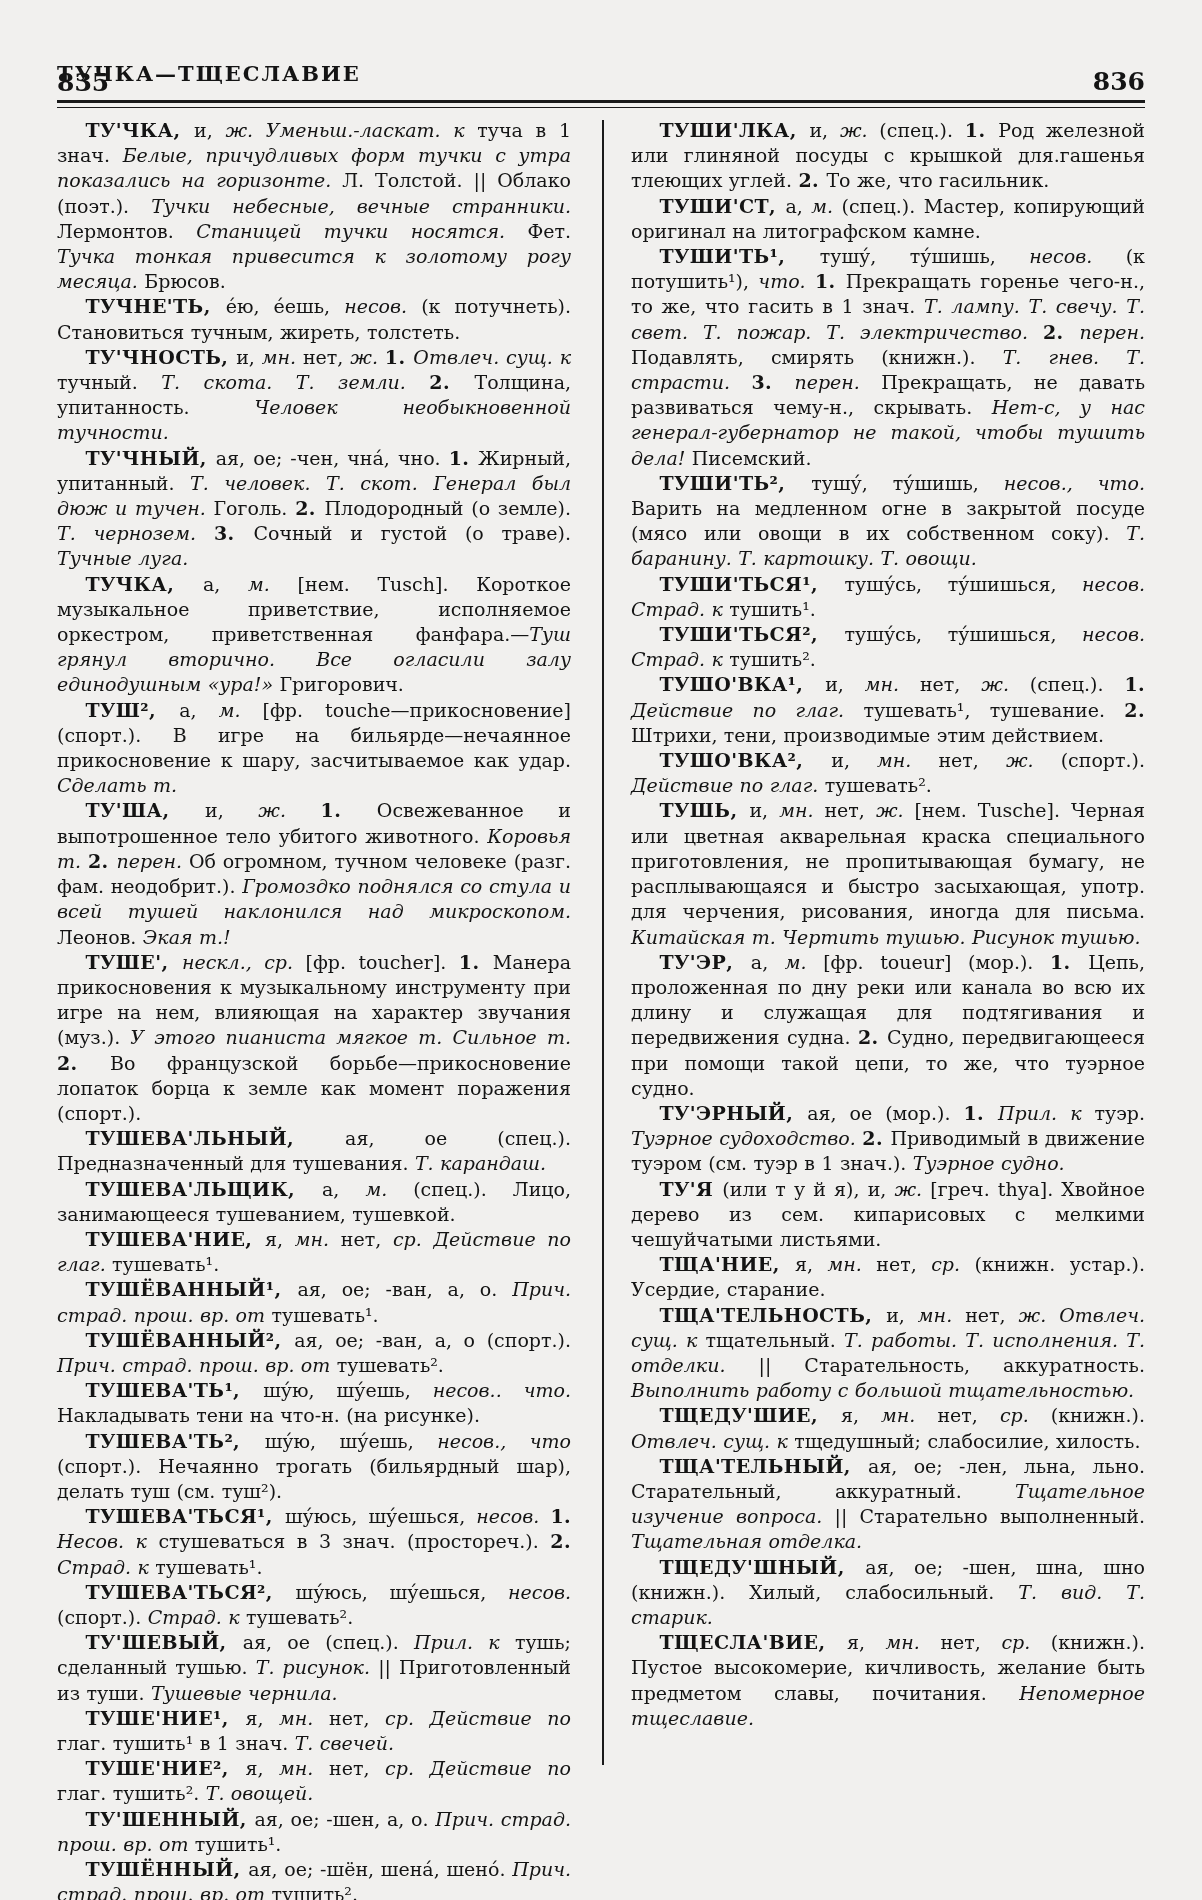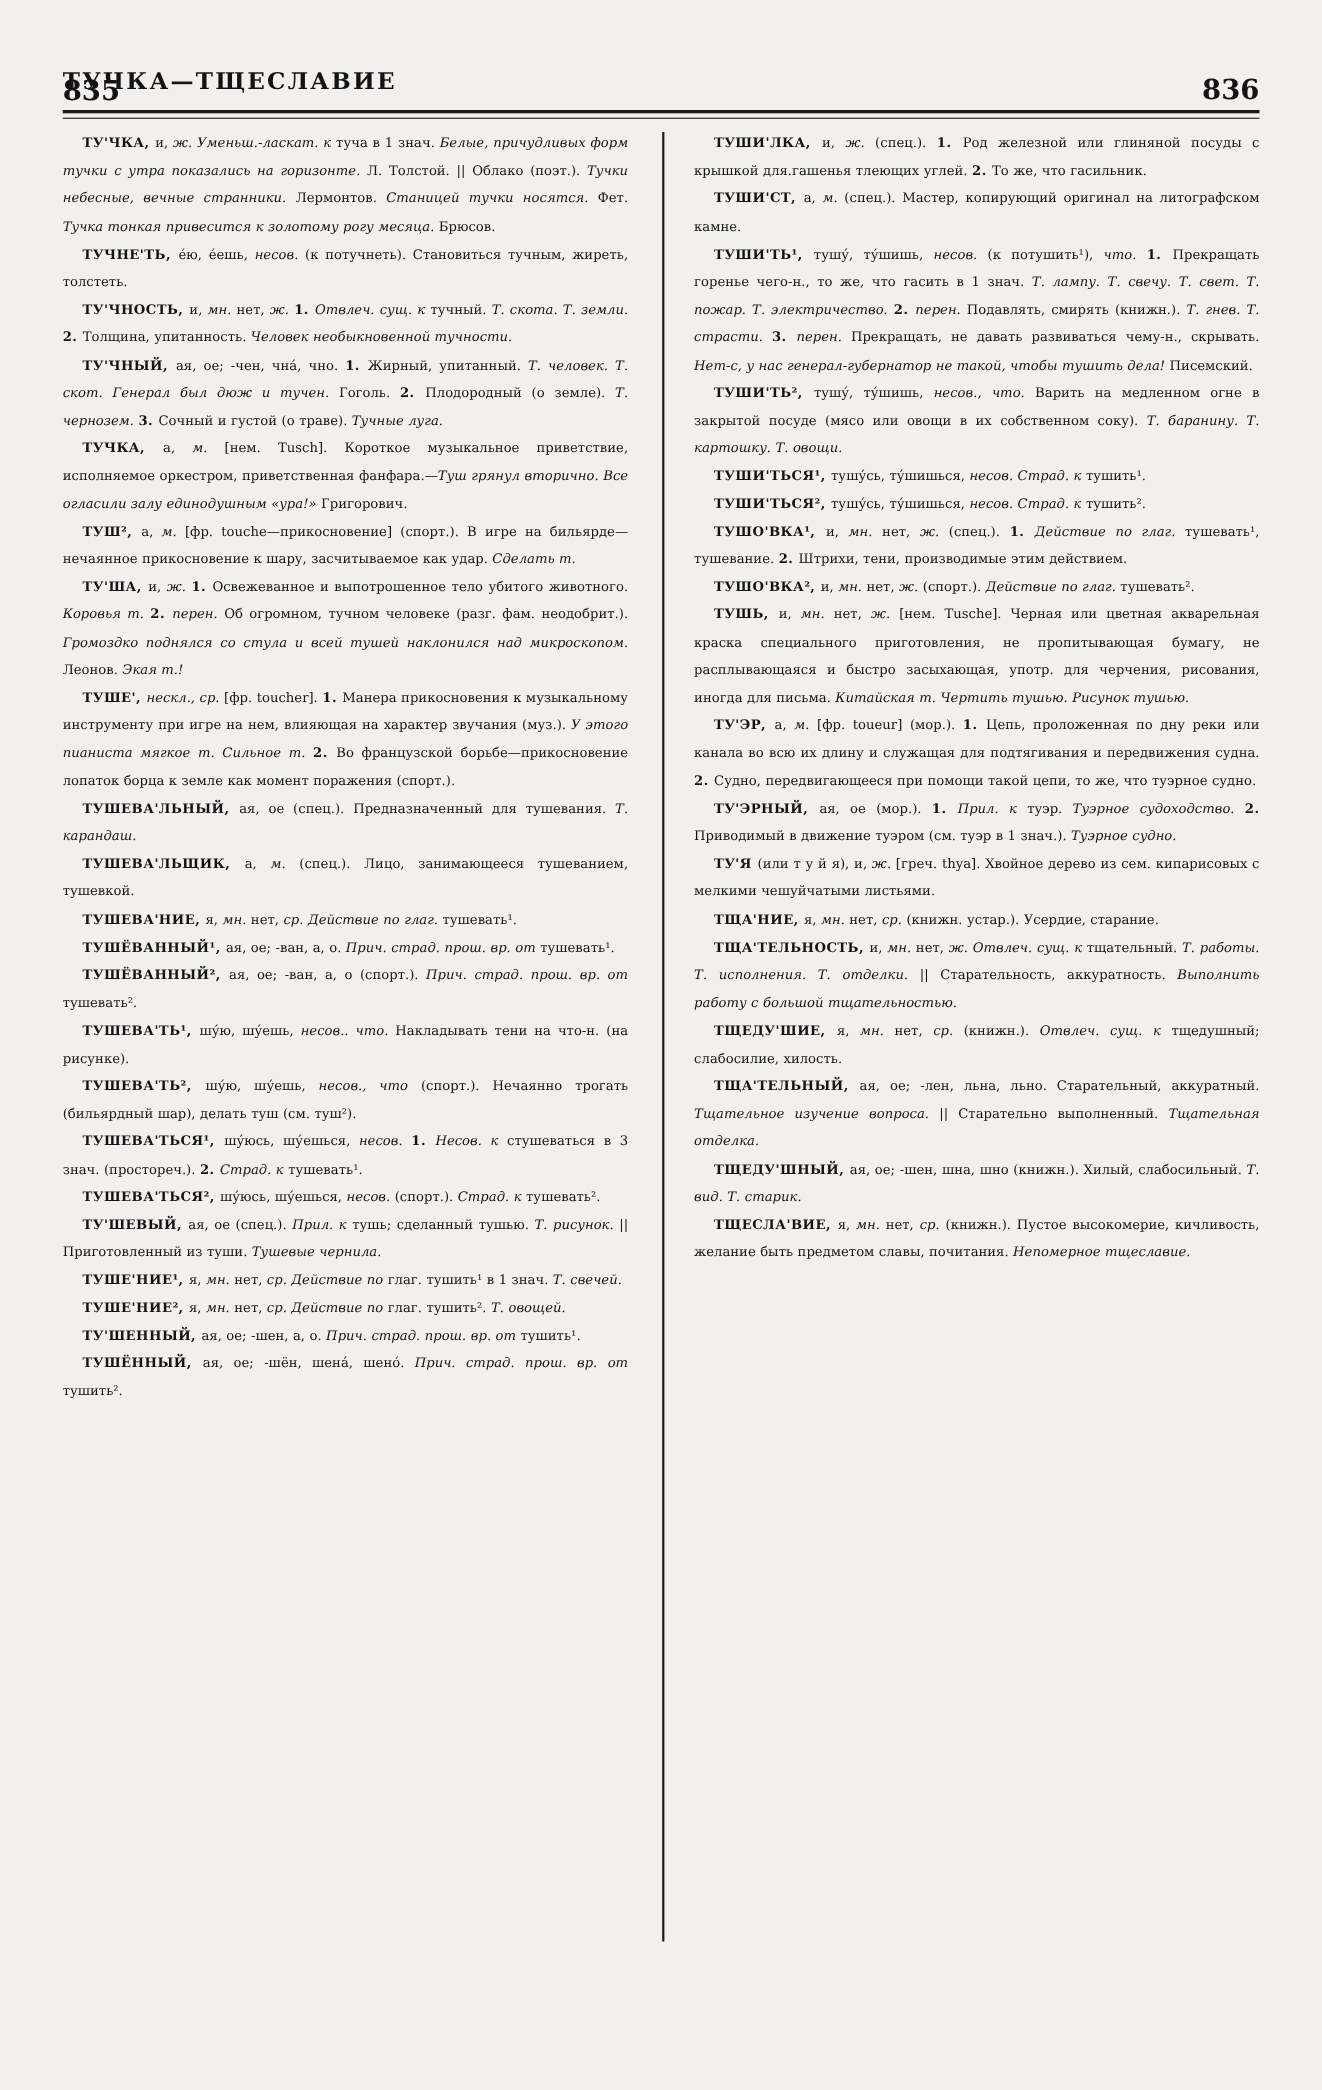--- a/index.html
+++ b/index.html
@@ -54,21 +54,21 @@
     left: 545px;
     top: 2px;
     width: 2px;
     height: 1645px;
     background: #1a1a1a;
   }
   p.entry {
     margin: 0;
     text-indent: 1.5em;
     text-align: justify;
-    font-size: 12px;
+    font-size: 19px;
     line-height: 25.2px;
     word-spacing: 0.02em;
   }
   .seg-b { font-weight: 700; letter-spacing: 0.4px; }
   .seg-i { font-style: italic; }
   .seg-r { font-style: normal; }
 </style>
 </head>
 <body>
 

